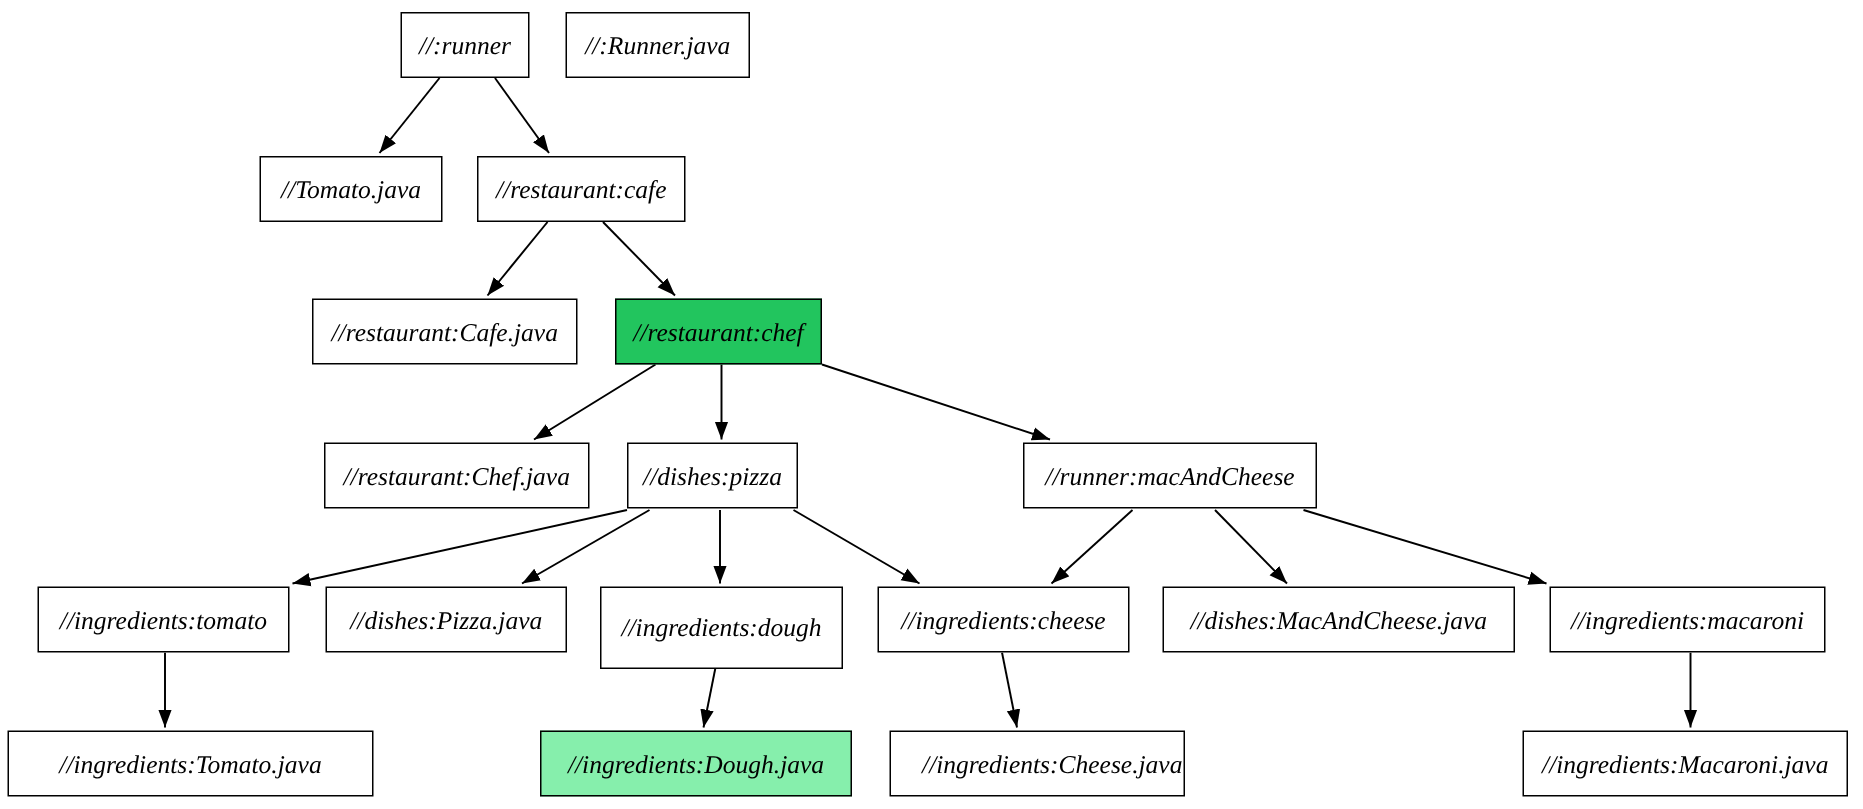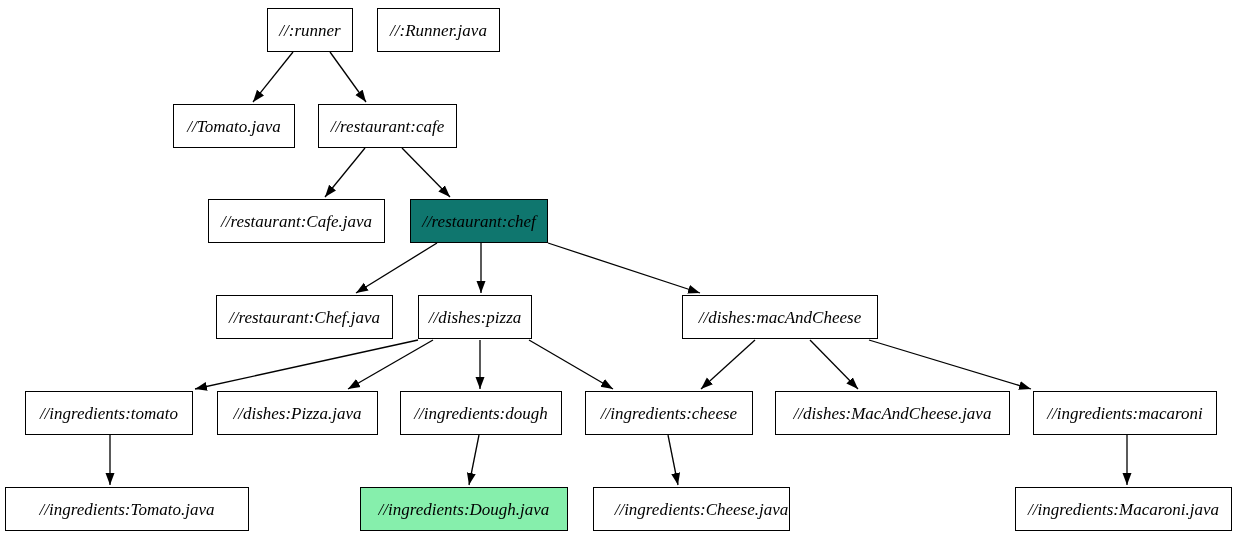--- a/index.html
+++ b/index.html
@@ -77,39 +77,39 @@
       </div>
       <div class="graph-node" style="left: 173px; top: 104px; width: 122px; height: 44px; background: rgb(255, 255, 255); border-color: rgb(0, 0, 0); color: rgb(0, 0, 0);">
         <span>//Tomato.java</span>
       </div>
       <div class="graph-node" style="left: 318px; top: 104px; width: 139px; height: 44px; background: rgb(255, 255, 255); border-color: rgb(0, 0, 0); color: rgb(0, 0, 0);">
         <span>//restaurant:cafe</span>
       </div>
       <div class="graph-node" style="left: 208px; top: 199px; width: 177px; height: 44px; background: rgb(255, 255, 255); border-color: rgb(0, 0, 0); color: rgb(0, 0, 0);">
         <span>//restaurant:Cafe.java</span>
       </div>
-      <div class="graph-node" style="left: 410px; top: 199px; width: 138px; height: 44px; background: #0f766e; border-color: rgb(0, 0, 0); color: rgb(0, 0, 0);">
+      <div class="graph-node" style="left: 410px; top: 199px; width: 138px; height: 44px; background: #22c55e; border-color: rgb(0, 0, 0); color: rgb(0, 0, 0);">
         <span>//restaurant:chef</span>
       </div>
       <div class="graph-node" style="left: 216px; top: 295px; width: 177px; height: 44px; background: rgb(255, 255, 255); border-color: rgb(0, 0, 0); color: rgb(0, 0, 0);">
         <span>//restaurant:Chef.java</span>
       </div>
       <div class="graph-node" style="left: 418px; top: 295px; width: 114px; height: 44px; background: rgb(255, 255, 255); border-color: rgb(0, 0, 0); color: rgb(0, 0, 0);">
         <span>//dishes:pizza</span>
       </div>
       <div class="graph-node" style="left: 682px; top: 295px; width: 196px; height: 44px; background: rgb(255, 255, 255); border-color: rgb(0, 0, 0); color: rgb(0, 0, 0);">
-        <span>//dishes:macAndCheese</span>
+        <span>//runner:macAndCheese</span>
       </div>
       <div class="graph-node" style="left: 25px; top: 391px; width: 168px; height: 44px; background: rgb(255, 255, 255); border-color: rgb(0, 0, 0); color: rgb(0, 0, 0);">
         <span>//ingredients:tomato</span>
       </div>
       <div class="graph-node" style="left: 217px; top: 391px; width: 161px; height: 44px; background: rgb(255, 255, 255); border-color: rgb(0, 0, 0); color: rgb(0, 0, 0);">
         <span>//dishes:Pizza.java</span>
       </div>
-      <div class="graph-node" style="left: 400px; top: 391px; width: 162px; height: 44px; background: rgb(255, 255, 255); border-color: rgb(0, 0, 0); color: rgb(0, 0, 0);">
+      <div class="graph-node" style="left: 400px; top: 391px; width: 162px; height: 55px; background: rgb(255, 255, 255); border-color: rgb(0, 0, 0); color: rgb(0, 0, 0);">
         <span>//ingredients:dough</span>
       </div>
       <div class="graph-node" style="left: 585px; top: 391px; width: 168px; height: 44px; background: rgb(255, 255, 255); border-color: rgb(0, 0, 0); color: rgb(0, 0, 0);">
         <span>//ingredients:cheese</span>
       </div>
       <div class="graph-node" style="left: 775px; top: 391px; width: 235px; height: 44px; background: rgb(255, 255, 255); border-color: rgb(0, 0, 0); color: rgb(0, 0, 0);">
         <span>//dishes:MacAndCheese.java</span>
       </div>
       <div class="graph-node" style="left: 1033px; top: 391px; width: 184px; height: 44px; background: rgb(255, 255, 255); border-color: rgb(0, 0, 0); color: rgb(0, 0, 0); text-align: center;">
         <span>//ingredients:macaroni</span>

